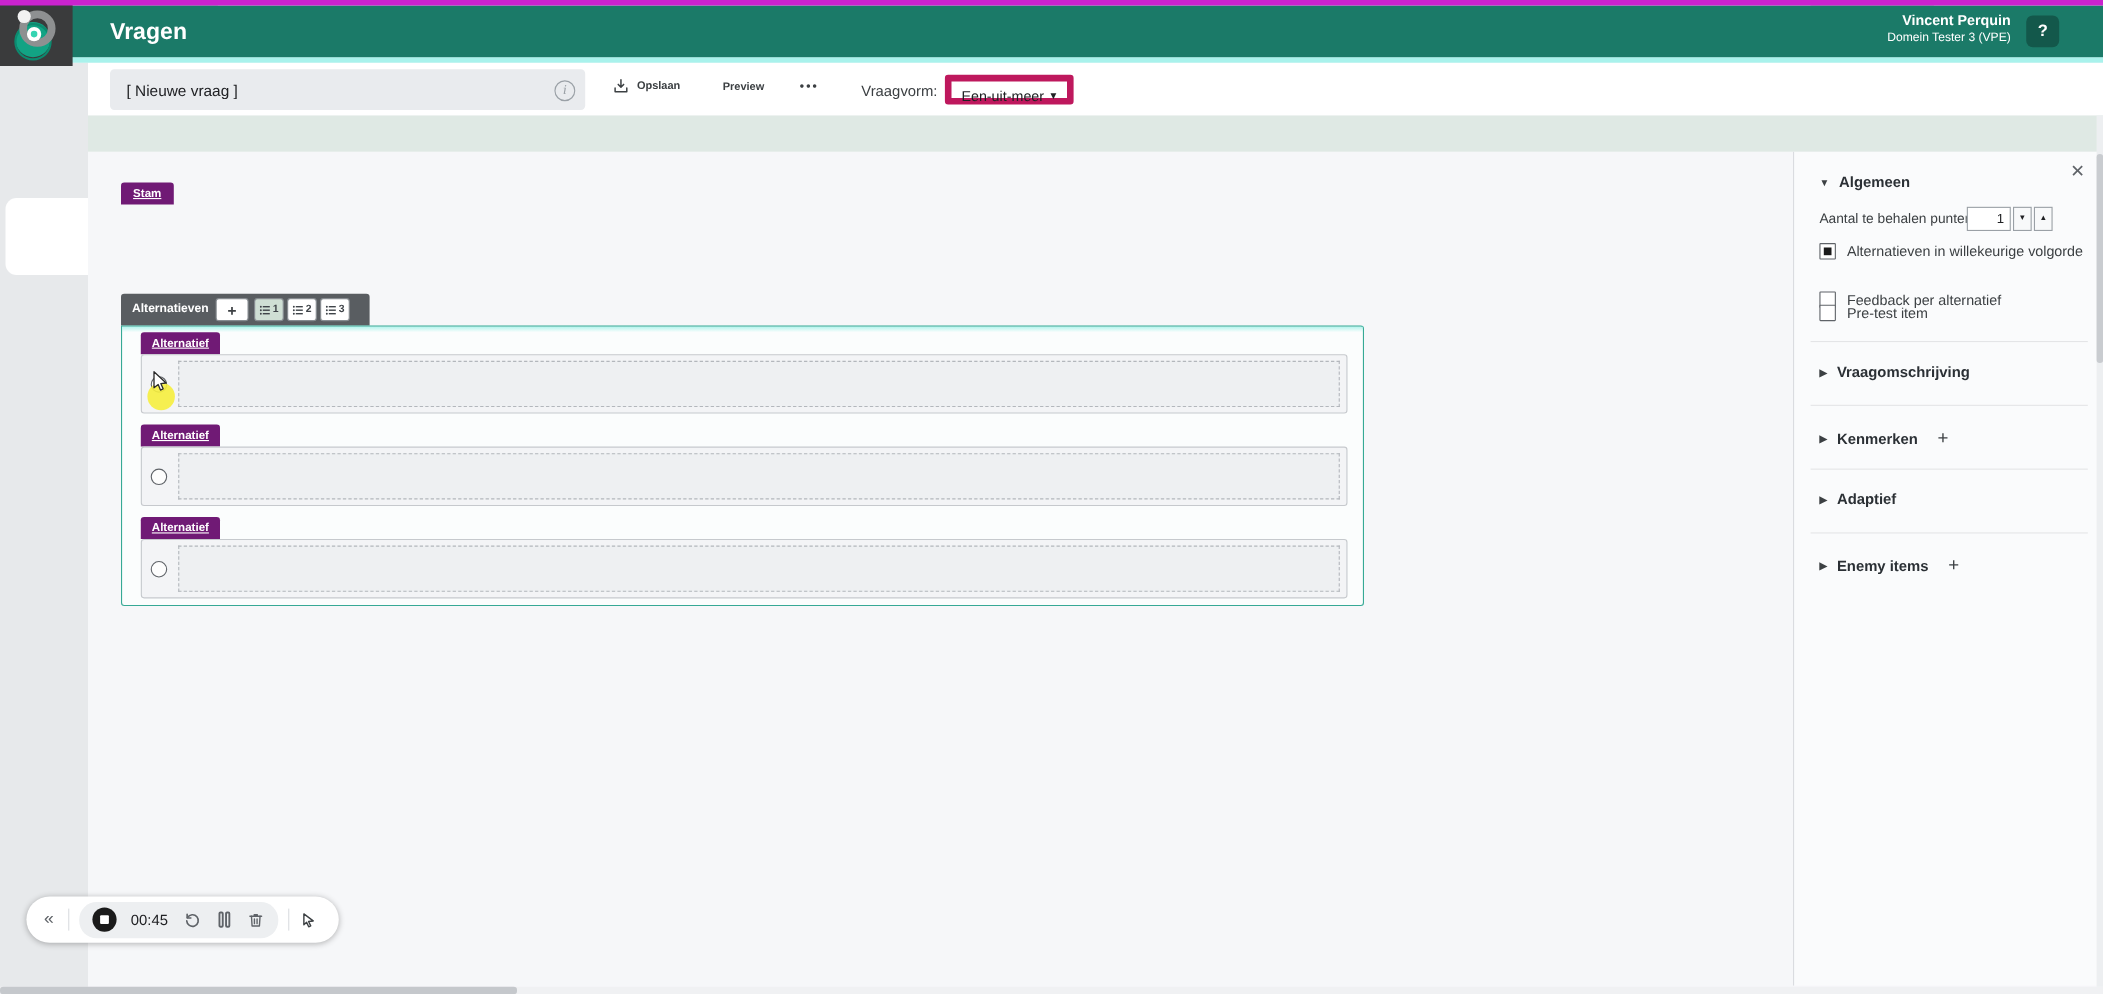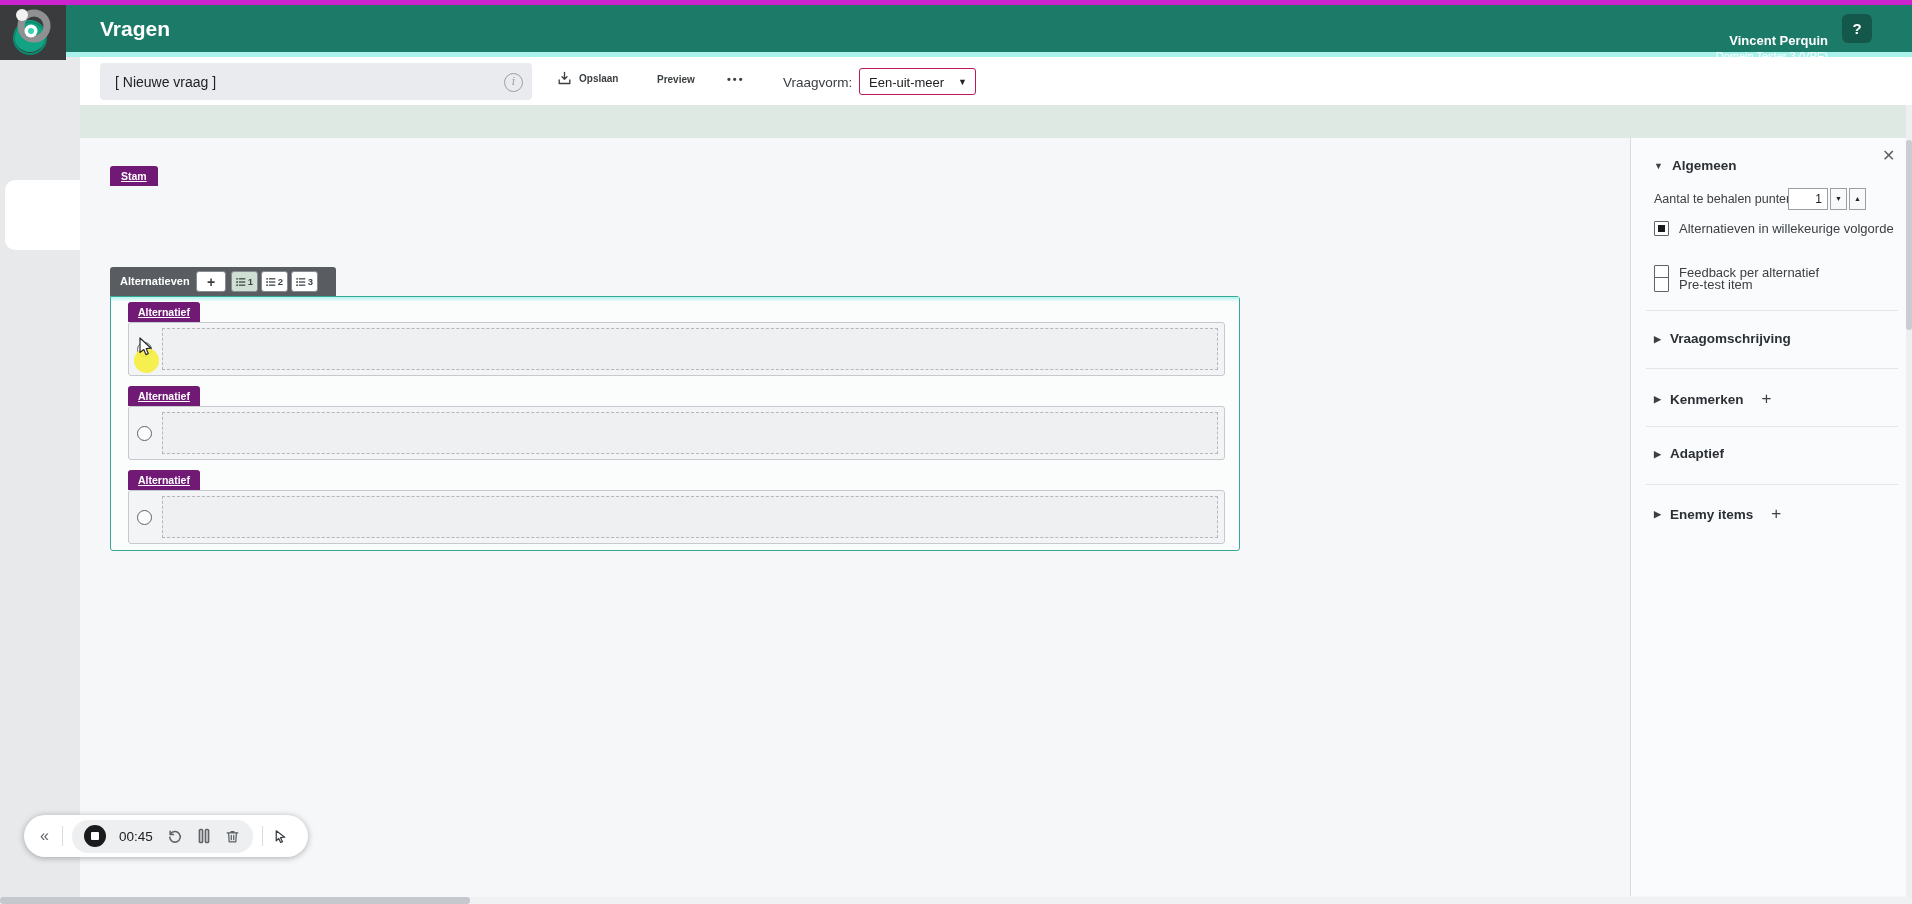--- a/index.html
+++ b/index.html
@@ -6,21 +6,21 @@
   html,body { width:1912px; height:904px; }
   body { font-family:"Liberation Sans", sans-serif; overflow:hidden; }
   .screen { position:relative; width:1912px; height:904px; background:#f6f7f9; overflow:hidden; }
   .abs { position:absolute; }
 
   
   .magenta-bar { left:0; top:0; width:1912px; height:5px; background:#cb23ce; z-index:30; }
   .app-header { left:0; top:5px; width:1912px; height:47px; background:#1b7a68; z-index:10; }
   .page-title { left:100px; top:5px; height:47px; line-height:47px; color:#fff; font-size:21px; font-weight:bold; z-index:11; }
   .user-info { right:84px; top:11px; text-align:right; color:#fff; z-index:11; }
-  .user-name { font-size:13px; font-weight:bold;margin-top:22px; }
+  .user-name { font-size:13px; font-weight:bold; }
   .user-role { font-size:11px; margin-top:2px; }
   .help-btn { left:1842px; top:14px; width:30px; height:29px; border:none; border-radius:6px; background:rgba(0,0,0,.28); color:#fff; font-size:15px; font-weight:bold; cursor:pointer; z-index:11; }
   .cyan-line { left:0; top:52px; width:1912px; height:5px; background:#a9f2ec; z-index:9; }
   .logo-block { left:0; top:0; width:66px; height:60px; background:#3a3b3c; z-index:20; }
 
   
   .sidebar { left:0; top:57px; width:80px; height:847px; background:#e7e9eb; z-index:5; }
   .active-pill { left:5px; top:123px; width:75px; height:70px; background:#fff; border-radius:10px 0 0 10px; }
   .back-btn { left:22px; top:70px; width:36px; height:36px; background:none; border:none; cursor:pointer; }
   .side-item { left:0; width:80px; text-align:center; color:#5a5f65; cursor:pointer; }
@@ -31,21 +31,21 @@
 
   
   .toolbar { left:80px; top:57px; width:1832px; height:48px; background:#fff; }
   .title-input { left:100px; top:63px; width:432px; height:37px; background:#e9ebee; border:none; border-radius:4px; font-family:"Liberation Sans",sans-serif; font-size:14px; color:#202124; padding:0 40px 0 15px; }
   .info-icon { left:504px; top:73px; width:19px; height:19px; border:1.5px solid #9aa0a6; border-radius:50%; color:#9aa0a6; font-size:11px; font-style:italic; font-family:"DejaVu Serif",serif; text-align:center; line-height:16px; }
   .txt-btn { background:none; border:none; cursor:pointer; font-family:"Liberation Sans",sans-serif; font-size:10px; font-weight:bold; color:#3c4043; }
   .save-btn { left:556px; top:70px; display:flex; align-items:center; gap:6px; }
   .preview-btn { left:657px; top:74px; }
   .more-btn { left:727px; top:73px; font-size:11px; letter-spacing:2px; }
   .vv-label { left:783px; top:75px; font-size:13.5px; color:#3c4043; }
-  .dropdown { left:859px; top:68px; width:117px; height:27px; background:#fff; border:1px solid #be185d; border-radius:3px; cursor:pointer; }
+  .dropdown { left:859px; top:68px; width:117px; height:27px; background:#fff; border:6px solid #be185d; border-radius:3px; cursor:pointer; }
   .dropdown .val { position:absolute; left:9px; top:6px; font-size:13px; color:#202124; }
   .dropdown .caret { position:absolute; right:8px; top:8px; font-size:9px; color:#202124; }
 
   
   .tabs-row { left:80px; top:105px; width:1832px; height:33px; background:#dfe9e4; }
   .tab { height:33px; line-height:33px; text-align:center; font-size:13.5px; font-weight:600; color:#333a3e; cursor:pointer; }
   .tab.active { background:#cbd6d1; }
   .tab-0 { left:100px; width:98px; }
   .tab-1 { left:198px; width:92px; }
   .tab-2 { left:290px; width:84px; }

